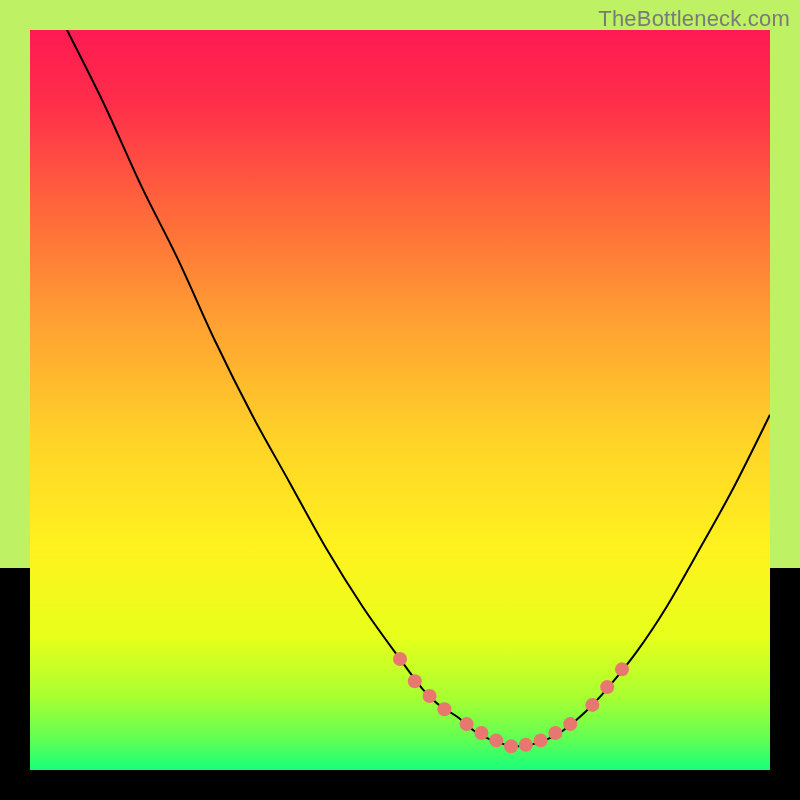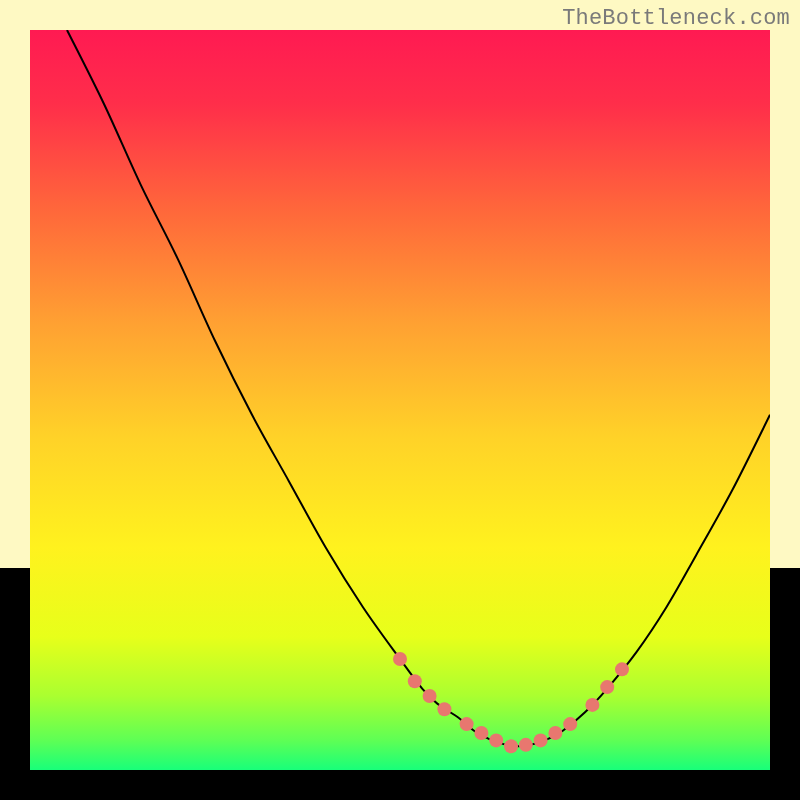--- a/index.html
+++ b/index.html
@@ -8,22 +8,21 @@
     width: 800px;
     height: 800px;
     background: #000;
     overflow: hidden;
     font-family: Arial, Helvetica, sans-serif;
   }
   .outer {
     position: relative;
     width: 800px;
     height: 568px;
-    background: #fef9c3;
-    font-family: Liberation Mono, monospace;
+    background: #bef264;
   }
   .watermark {
     position: absolute;
     top: 6px;
     right: 10px;
     color: #7a7a7a;
     font-size: 22px;
     letter-spacing: 0.2px;
     font-weight: 400;
   }

